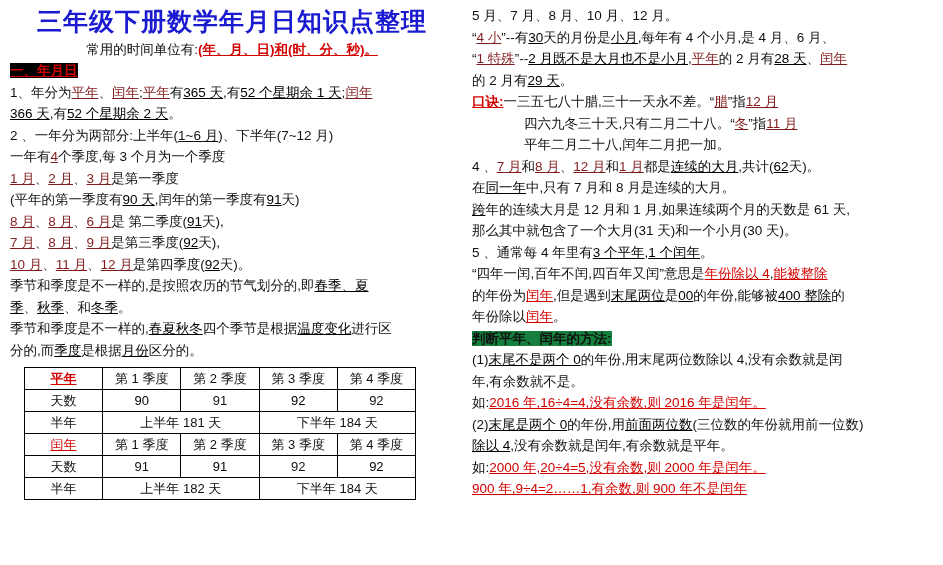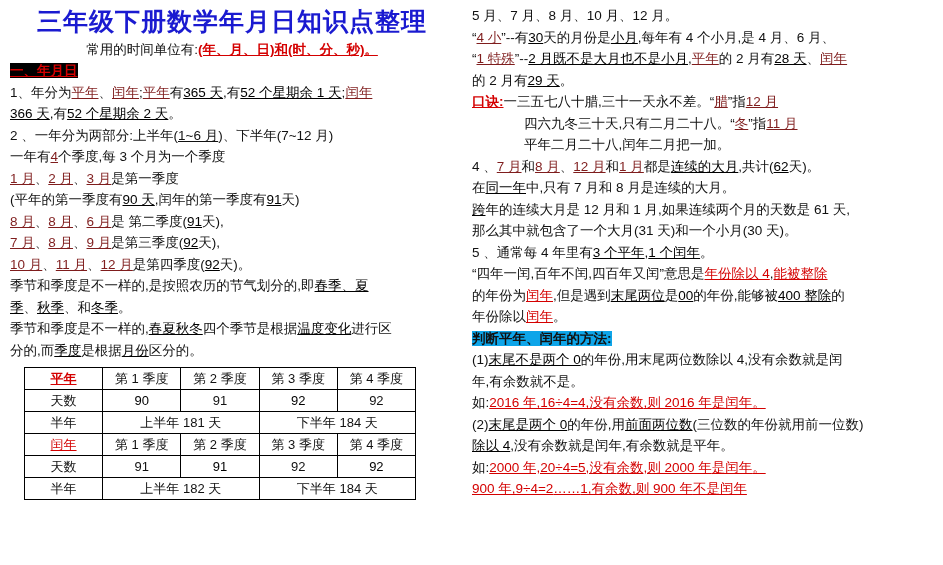--- a/index.html
+++ b/index.html
@@ -17,21 +17,21 @@
     letter-spacing:1px;margin:2px 0 4px 0;line-height:1.1;
   }
   .line{line-height:1.52;margin:0 0 1px 0;white-space:normal;}
   .center{text-align:center;}
   .red{color:#d40000;text-decoration:underline;}
   .blue{color:#7f1d1d;}
   .green{color:#000000;}
   .b{font-weight:bold;}
   .u{text-decoration:underline;}
   .hl-yellow{background:#000000;}
-  .hl-cyan{background:#0ea5e9;}
+  .hl-cyan{background:#15803d;}
   table.tbl{
     border-collapse:collapse;margin:6px 0 4px 14px;width:392px;
     font-size:13px;
   }
   table.tbl td{
     border:1px solid #000;height:21px;text-align:center;padding:0 2px;
     line-height:1.1;
   }
   .tbl .c1{width:78px;}
   .tbl .c2{width:78px;}

